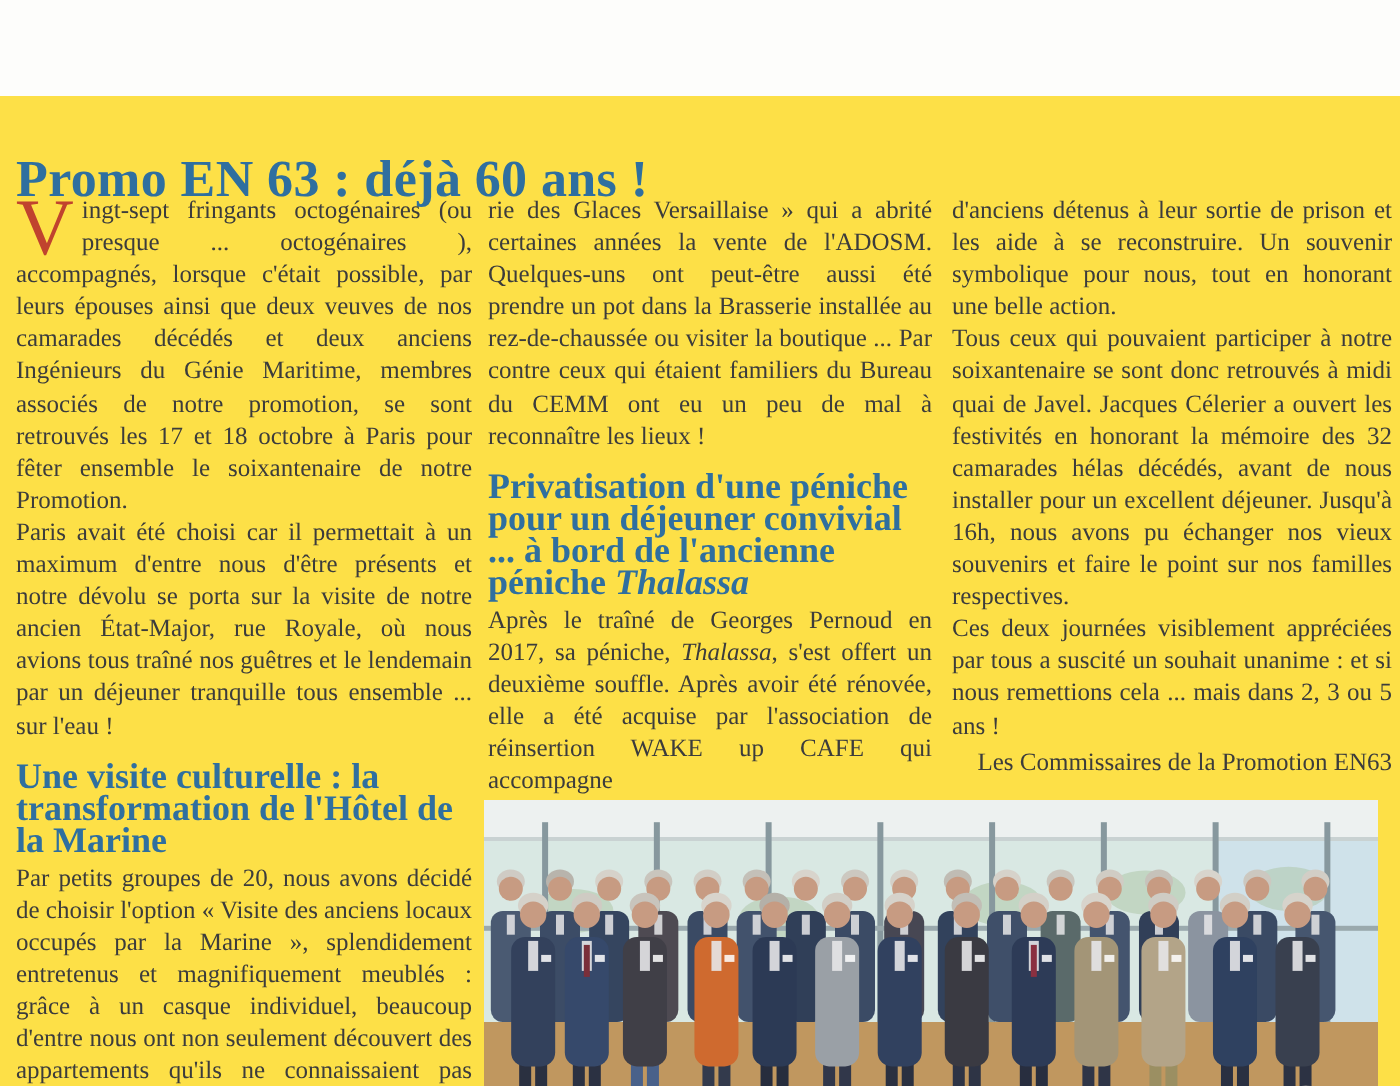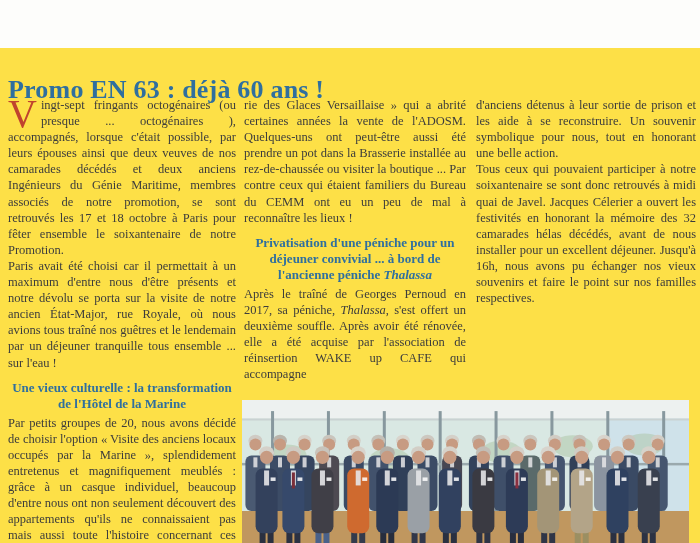--- a/index.html
+++ b/index.html
@@ -22,22 +22,22 @@
     position:absolute;left:8px;top:49px;width:688px;
     display:flex;
   }
   .col{font-size:12.5px;line-height:16.1px;text-align:justify;}
   .col-0{width:228px;margin-right:8px;}
   .col-1{width:222px;margin-right:10px;}
   .col-2{width:220px;}
   .col p{margin:0;}
   .subhead{
     color:#2f6f9f;font-weight:bold;
-    font-size:13px;line-height:16px;
-    margin:9px 0 3px 0;text-align:center;
+    font-size:18px;line-height:16px;
+    margin:9px 0 3px 0;text-align:left;
   }
   .dropcap{
     float:left;
     font-size:40px;line-height:30px;
     color:#c0432e;
     padding:2px 4px 0 0;
     font-weight:normal;
   }
   .it{font-style:italic;}
   .signature{text-align:right;margin-top:2px !important;}
@@ -51,31 +51,33 @@
 <body>
 
 <div class="page">
 
   <h1 class="page-title">Promo EN 63 : déjà 60 ans !</h1>
 
   <div class="columns">
     <div class="col col-0">
         <p><span class="dropcap">V</span><span>ingt-sept fringants octogénaires (ou presque ... octogénaires ), accompagnés, lorsque c'était possible, par leurs épouses ainsi que deux veuves de nos camarades décédés et deux anciens Ingénieurs du Génie Maritime, membres associés de notre promotion, se sont retrouvés les 17 et 18 octobre à Paris pour fêter ensemble le soixantenaire de notre Promotion.</span></p>
         <p><span>Paris avait été choisi car il permettait à un maximum d'entre nous d'être présents et notre dévolu se porta sur la visite de notre ancien État-Major, rue Royale, où nous avions tous traîné nos guêtres et le lendemain par un déjeuner tranquille tous ensemble ... sur l'eau !</span></p>
-        <div class="subhead"><span>Une vieux culturelle : la transformation de l'Hôtel de la Marine</span></div>
+        <div class="subhead"><span>Une visite culturelle : la transformation de l'Hôtel de la Marine</span></div>
         <p><span>Par petits groupes de 20, nous avons décidé de choisir l'option « Visite des anciens locaux occupés par la Marine », splendidement entretenus et magnifiquement meublés : grâce à un casque individuel, beaucoup d'entre nous ont non seulement découvert des appartements qu'ils ne connaissaient pas mais aussi toute l'histoire concernant ces lieux.</span></p>
       </div>
     <div class="col col-1">
         <p><span>rie des Glaces Versaillaise » qui a abrité certaines années la vente de l'ADOSM. Quelques-uns ont peut-être aussi été prendre un pot dans la Brasserie installée au rez-de-chaussée ou visiter la boutique ... Par contre ceux qui étaient familiers du Bureau du CEMM ont eu un peu de mal à reconnaître les lieux !</span></p>
         <div class="subhead"><span>Privatisation d'une péniche pour un déjeuner convivial ... à bord de l'ancienne péniche </span><span class="it">Thalassa</span></div>
         <p><span>Après le traîné de Georges Pernoud en 2017, sa péniche, </span><span class="it">Thalassa</span><span>, s'est offert un deuxième souffle. Après avoir été rénovée, elle a été acquise par l'association de réinsertion WAKE up CAFE qui accompagne</span></p>
       </div>
     <div class="col col-2">
         <p><span>d'anciens détenus à leur sortie de prison et les aide à se reconstruire. Un souvenir symbolique pour nous, tout en honorant une belle action.</span></p>
         <p><span>Tous ceux qui pouvaient participer à notre soixantenaire se sont donc retrouvés à midi quai de Javel. Jacques Célerier a ouvert les festivités en honorant la mémoire des 32 camarades hélas décédés, avant de nous installer pour un excellent déjeuner. Jusqu'à 16h, nous avons pu échanger nos vieux souvenirs et faire le point sur nos familles respectives.</span></p>
+        <p><span>Ces deux journées visiblement appréciées par tous a suscité un souhait unanime : et si nous remettions cela ... mais dans 2, 3 ou 5 ans !</span></p>
+        <p class="signature"><span>Les Commissaires de la Promotion EN63</span></p>
       </div>
   </div>
 
   <div class="photo-wrap">
     <svg id="photo-svg" width="447" height="185" viewBox="0 0 447 185">
         <rect x="0" y="0" width="447" height="114.7" fill="#d9e8e3"></rect>
         <rect x="366.53999999999996" y="0" width="80.46" height="114.7" fill="#cfe2ea"></rect>
         <rect x="0" y="0" width="447" height="18.5" fill="#edf1f0"></rect>
         <rect x="0" y="18.5" width="447" height="2" fill="#c9d2d2"></rect>
         <ellipse cx="44.7" cy="55.5" rx="20" ry="11" fill="#aec6aa" opacity="0.55"></ellipse>

